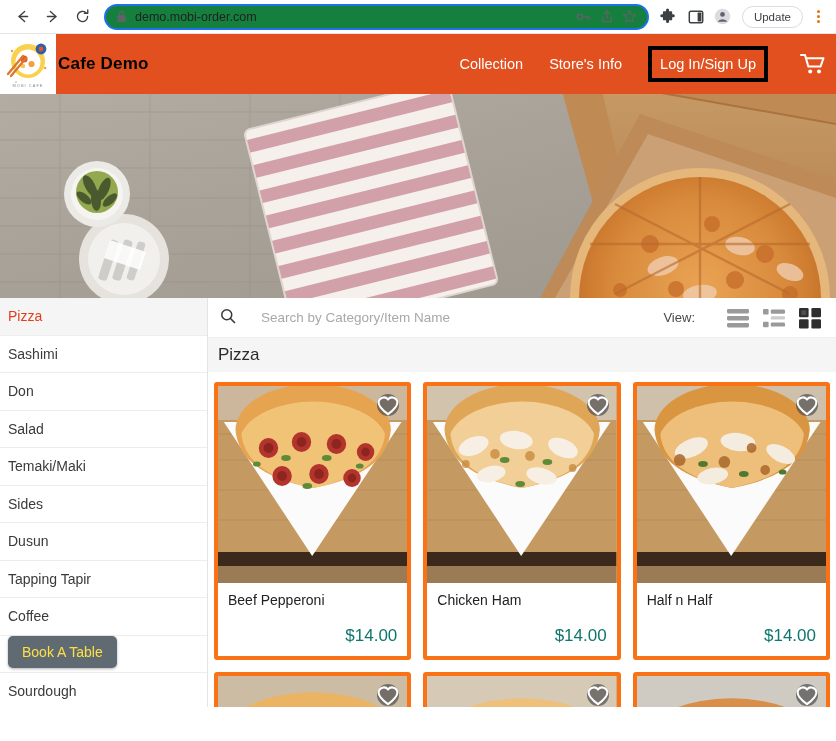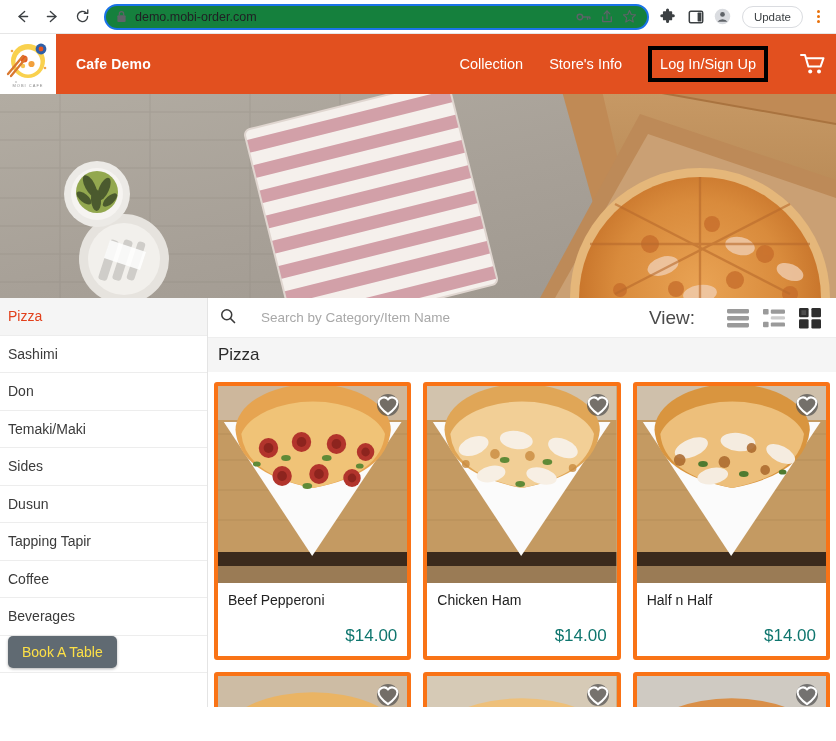--- a/index.html
+++ b/index.html
@@ -133,24 +133,24 @@
   }
   .logo-box {
     width: 56px; height: 60px;
     background: #ffffff;
     display: flex; align-items: center; justify-content: center;
     flex: 0 0 56px;
     position: relative;
   }
   .logo-mark { width: 48px; height: 52px; display: block; }
   .brand {
-    color: #ffffff;
-    font-size: 14px;
+    color: #000000;
+    font-size: 17px;
     font-weight: bold;
-    margin-left: 20px;
+    margin-left: 2px;
     letter-spacing: .2px;
   }
   .nav { margin-left: auto; display: flex; align-items: center; gap: 26px; padding-right: 10px; }
   .nav a { color: #ffffff; font-size: 14.5px; text-decoration: none; white-space: nowrap; }
   .login-wrap {
     position: relative;
     padding: 6px 8px;
     border: 4px solid #000000;
     display: flex; align-items: center;
   }
@@ -203,21 +203,21 @@
     padding: 0 14px 0 12px;
     border-bottom: 1px solid #eeeeee;
     gap: 25px;
   }
   .search-input-fake {
     flex: 1;
     font-size: 13.5px;
     color: #a8a8a8;
     white-space: nowrap;
   }
-  .view-label { font-size: 19px; color: #4a4a4a; margin-right: 6px; }
+  .view-label { font-size: 13px; color: #4a4a4a; margin-right: 6px; }
   .view-icons { display: flex; align-items: center; gap: 12px; }
 
   .vi { width: 24px; height: 24px; display: block; }
 
   .section-title {
     background: #f5f5f5;
     height: 34px;
     display: flex; align-items: center;
     padding-left: 10px;
     font-size: 17px;
@@ -474,20 +474,21 @@
         </g>
       </svg>
     </div>
 
     <div class="content">
 
       <div class="sidebar">
         <div class="cat active">Pizza</div>
         <div class="cat">Sashimi</div>
         <div class="cat">Don</div>
+        <div class="cat">Salad</div>
         <div class="cat">Temaki/Maki</div>
         <div class="cat">Sides</div>
         <div class="cat">Dusun</div>
         <div class="cat">Tapping Tapir</div>
         <div class="cat">Coffee</div>
         <div class="cat">Beverages</div>
         <div class="cat">Sourdough</div>
 
         <div class="book-table">Book A Table</div>
       </div>

